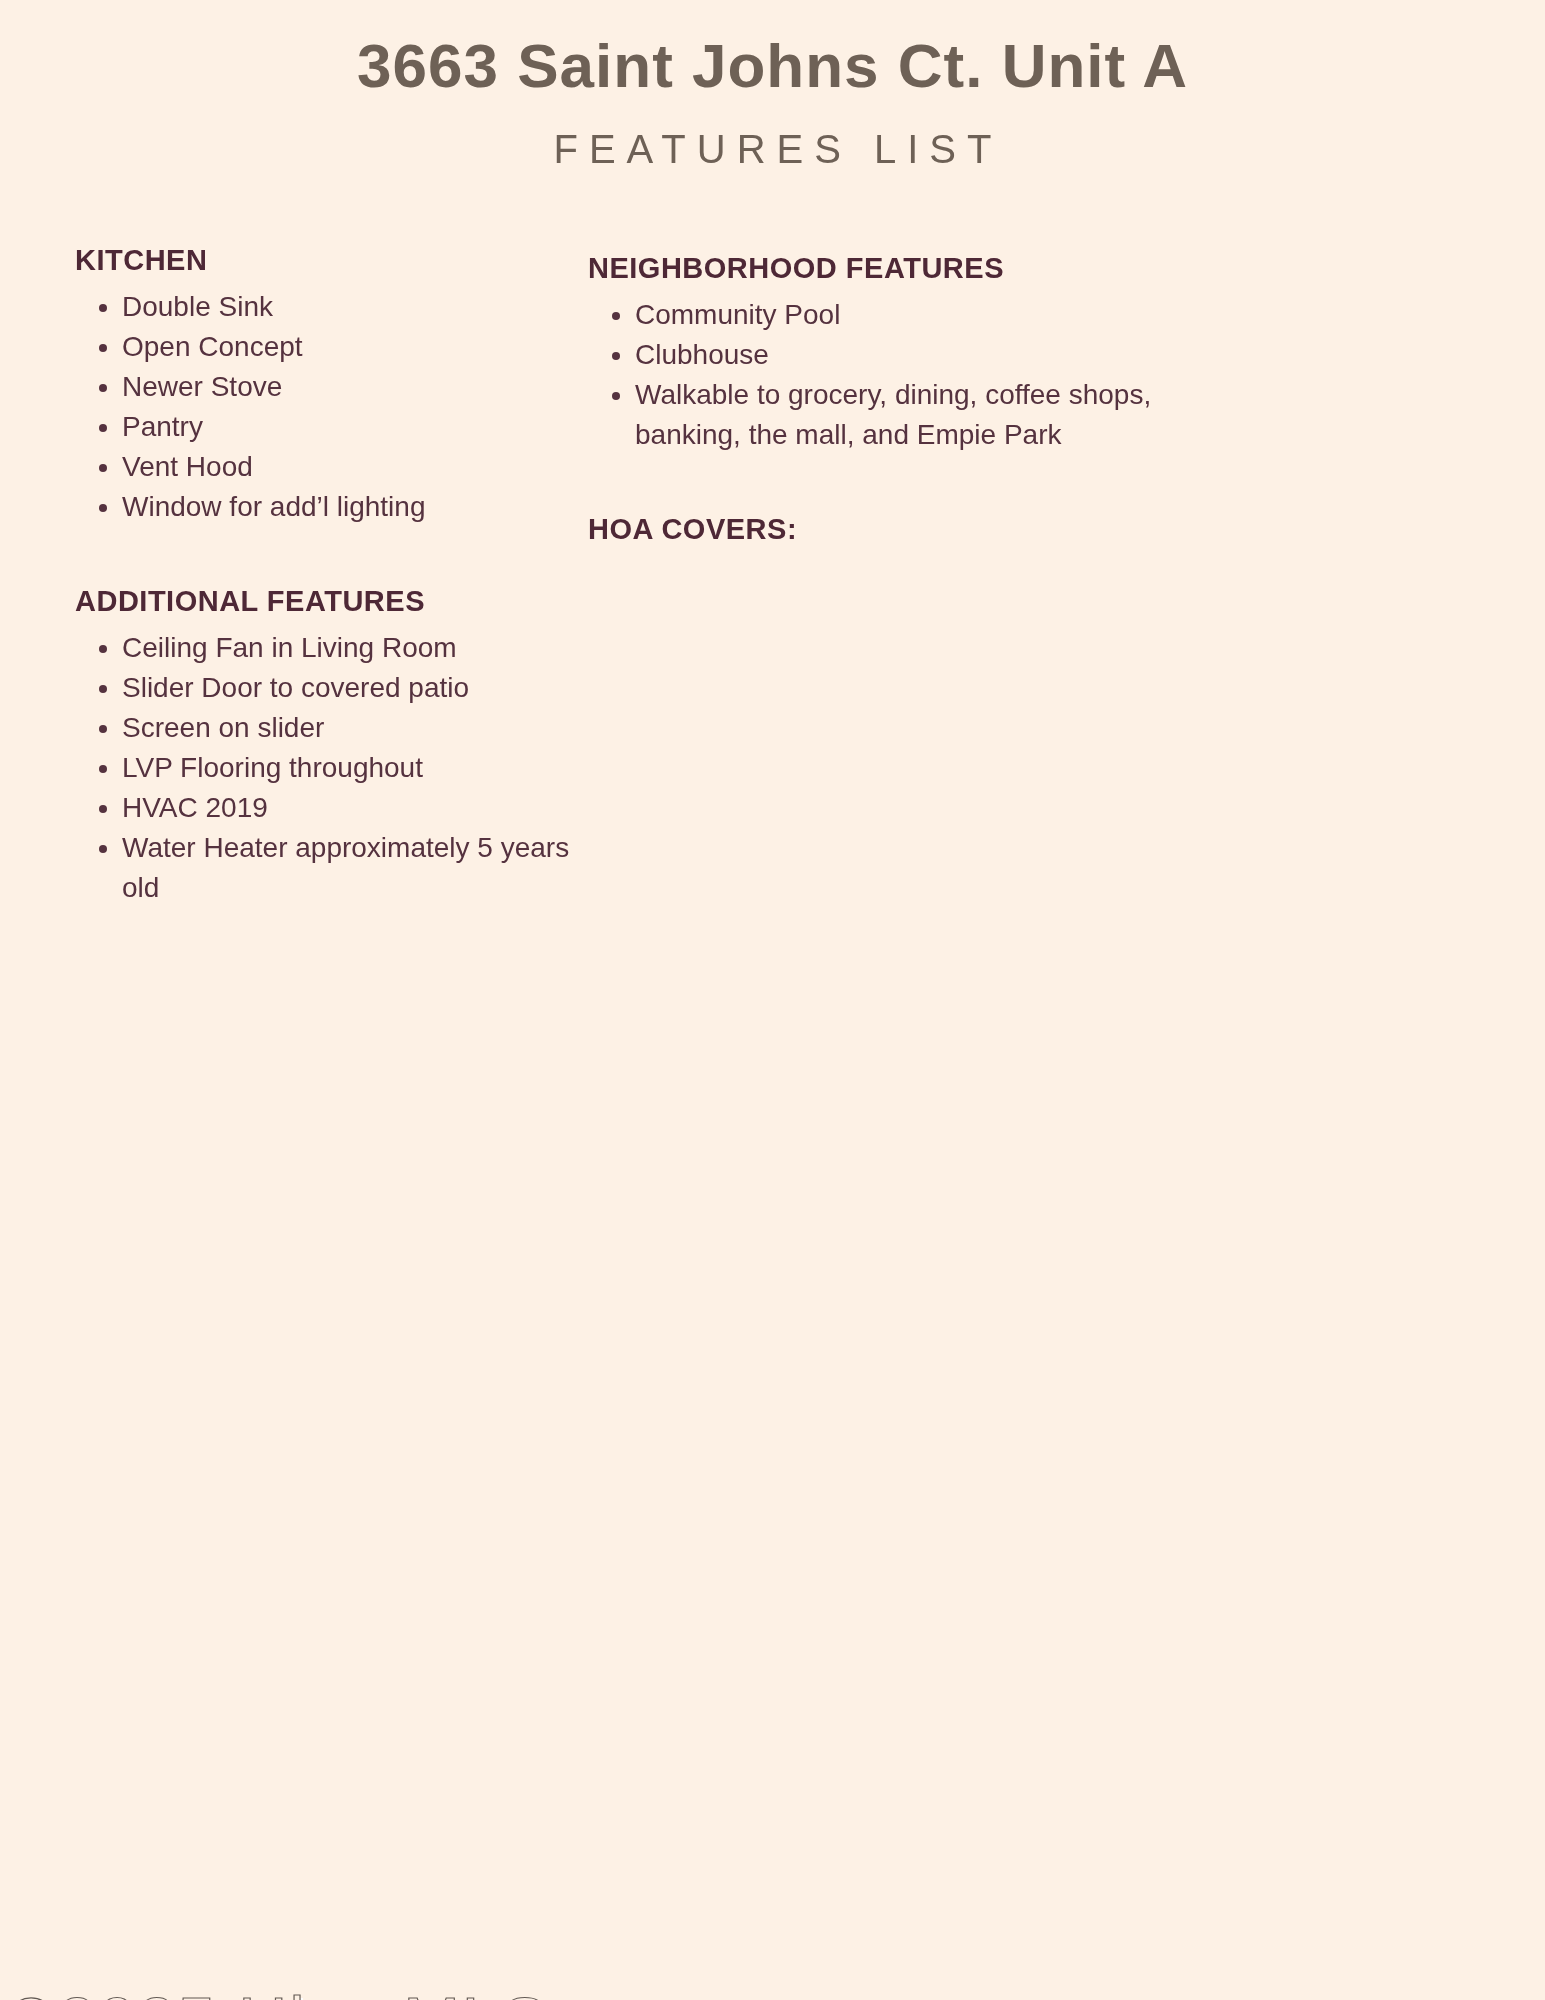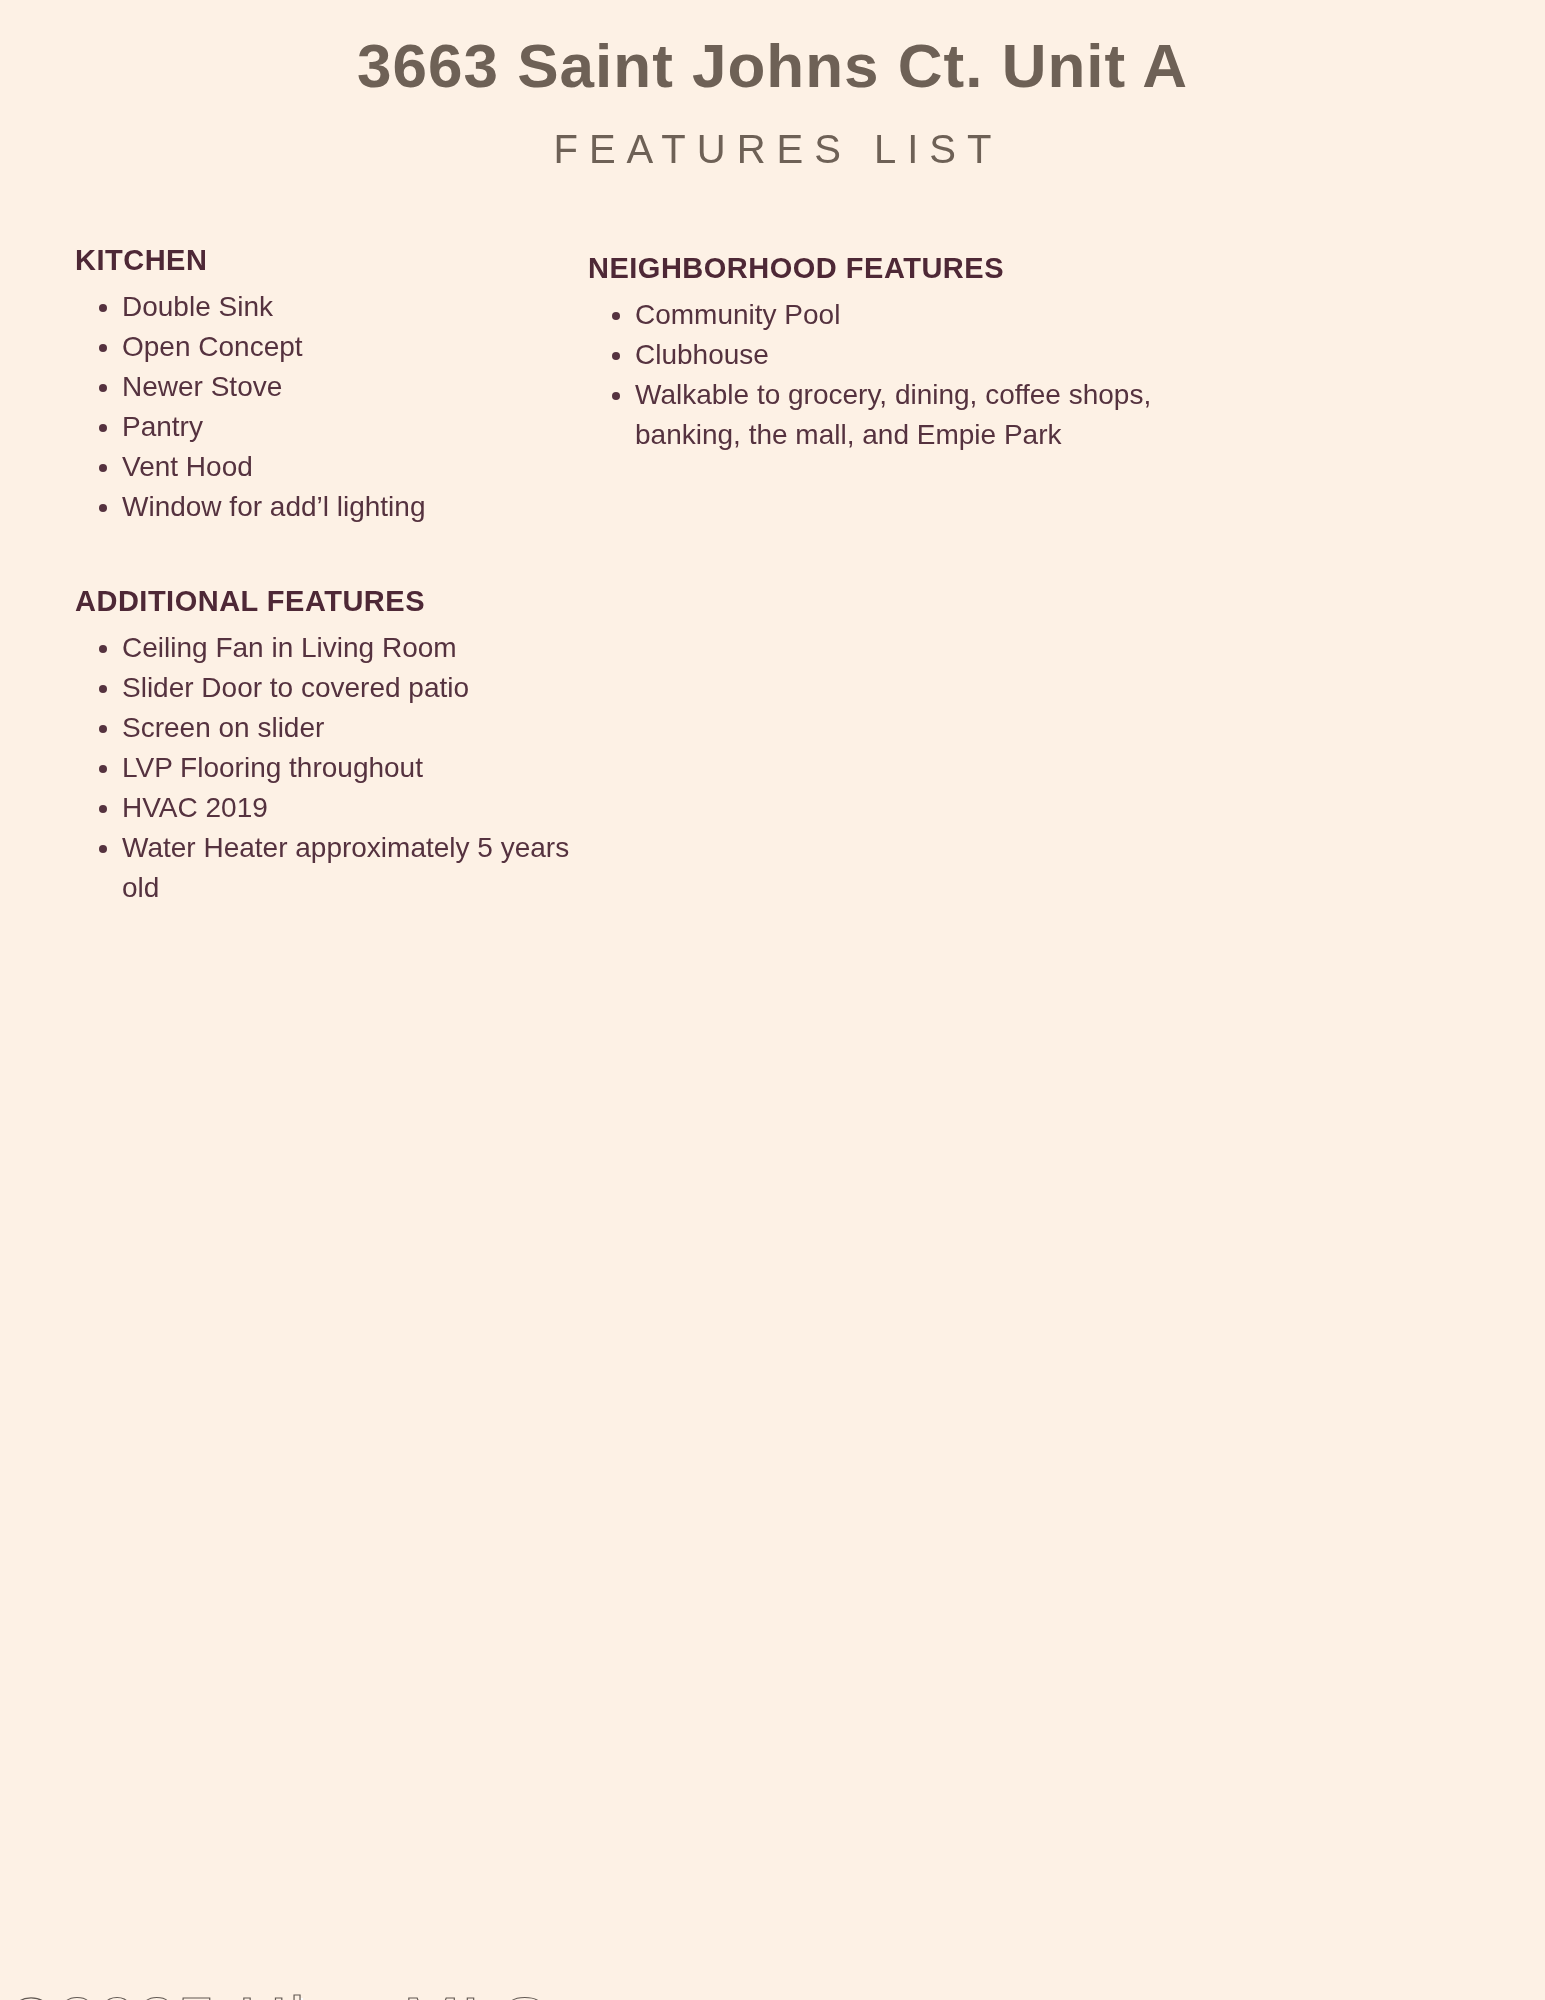--- a/index.html
+++ b/index.html
@@ -112,17 +112,18 @@
     <div class="col-right">
         <section class="feature-section">
           <h3 class="section-heading">NEIGHBORHOOD FEATURES</h3>
           <ul class="feature-list">
             <li class="feature-item">Community Pool</li>
             <li class="feature-item">Clubhouse</li>
             <li class="feature-item">Walkable to grocery, dining, coffee shops, banking, the mall, and Empie Park</li>
           </ul>
         </section>
         <section class="feature-section">
+          <h3 class="section-heading">HOA COVERS:</h3>
         </section>
       </div>
   </div>
   <div class="watermark">©2025 Hive MLS</div>
 </div>
 
 </body></html>

